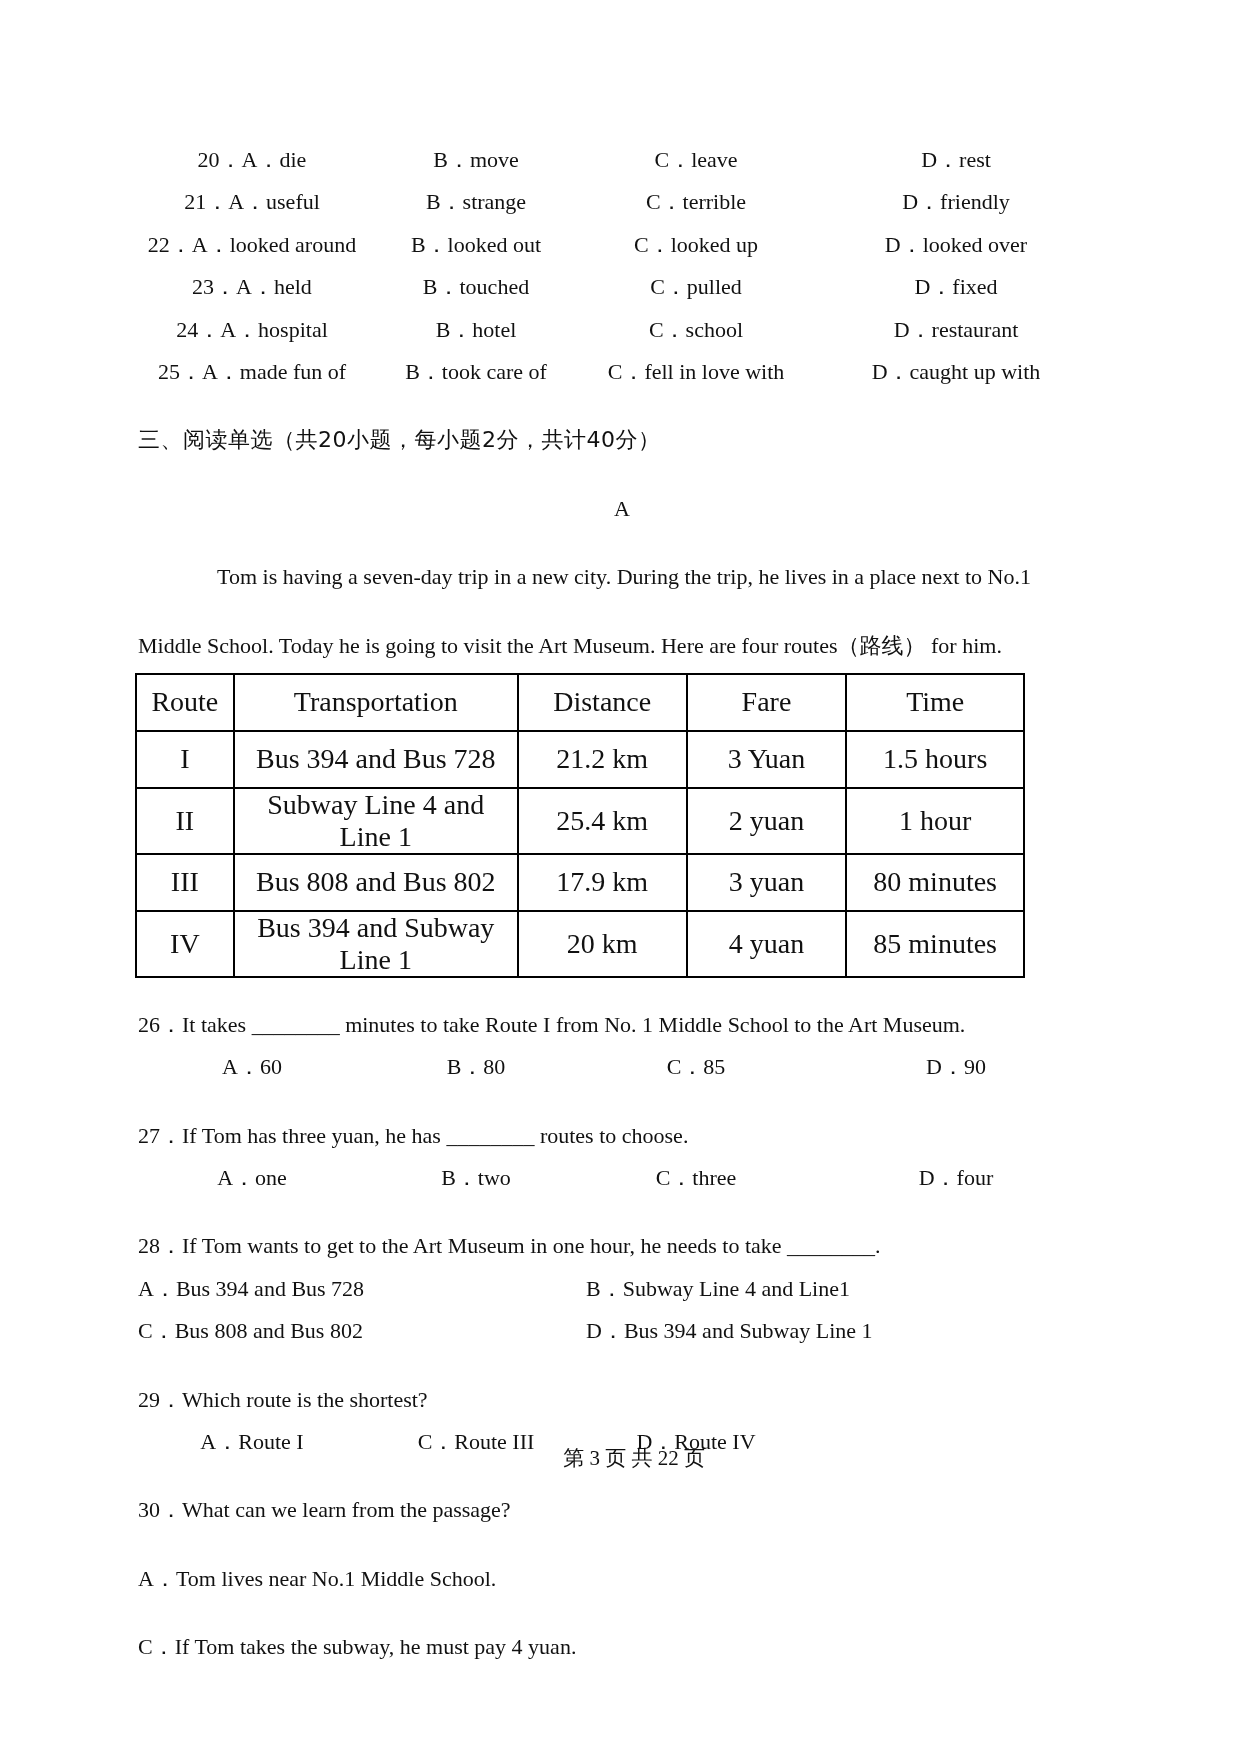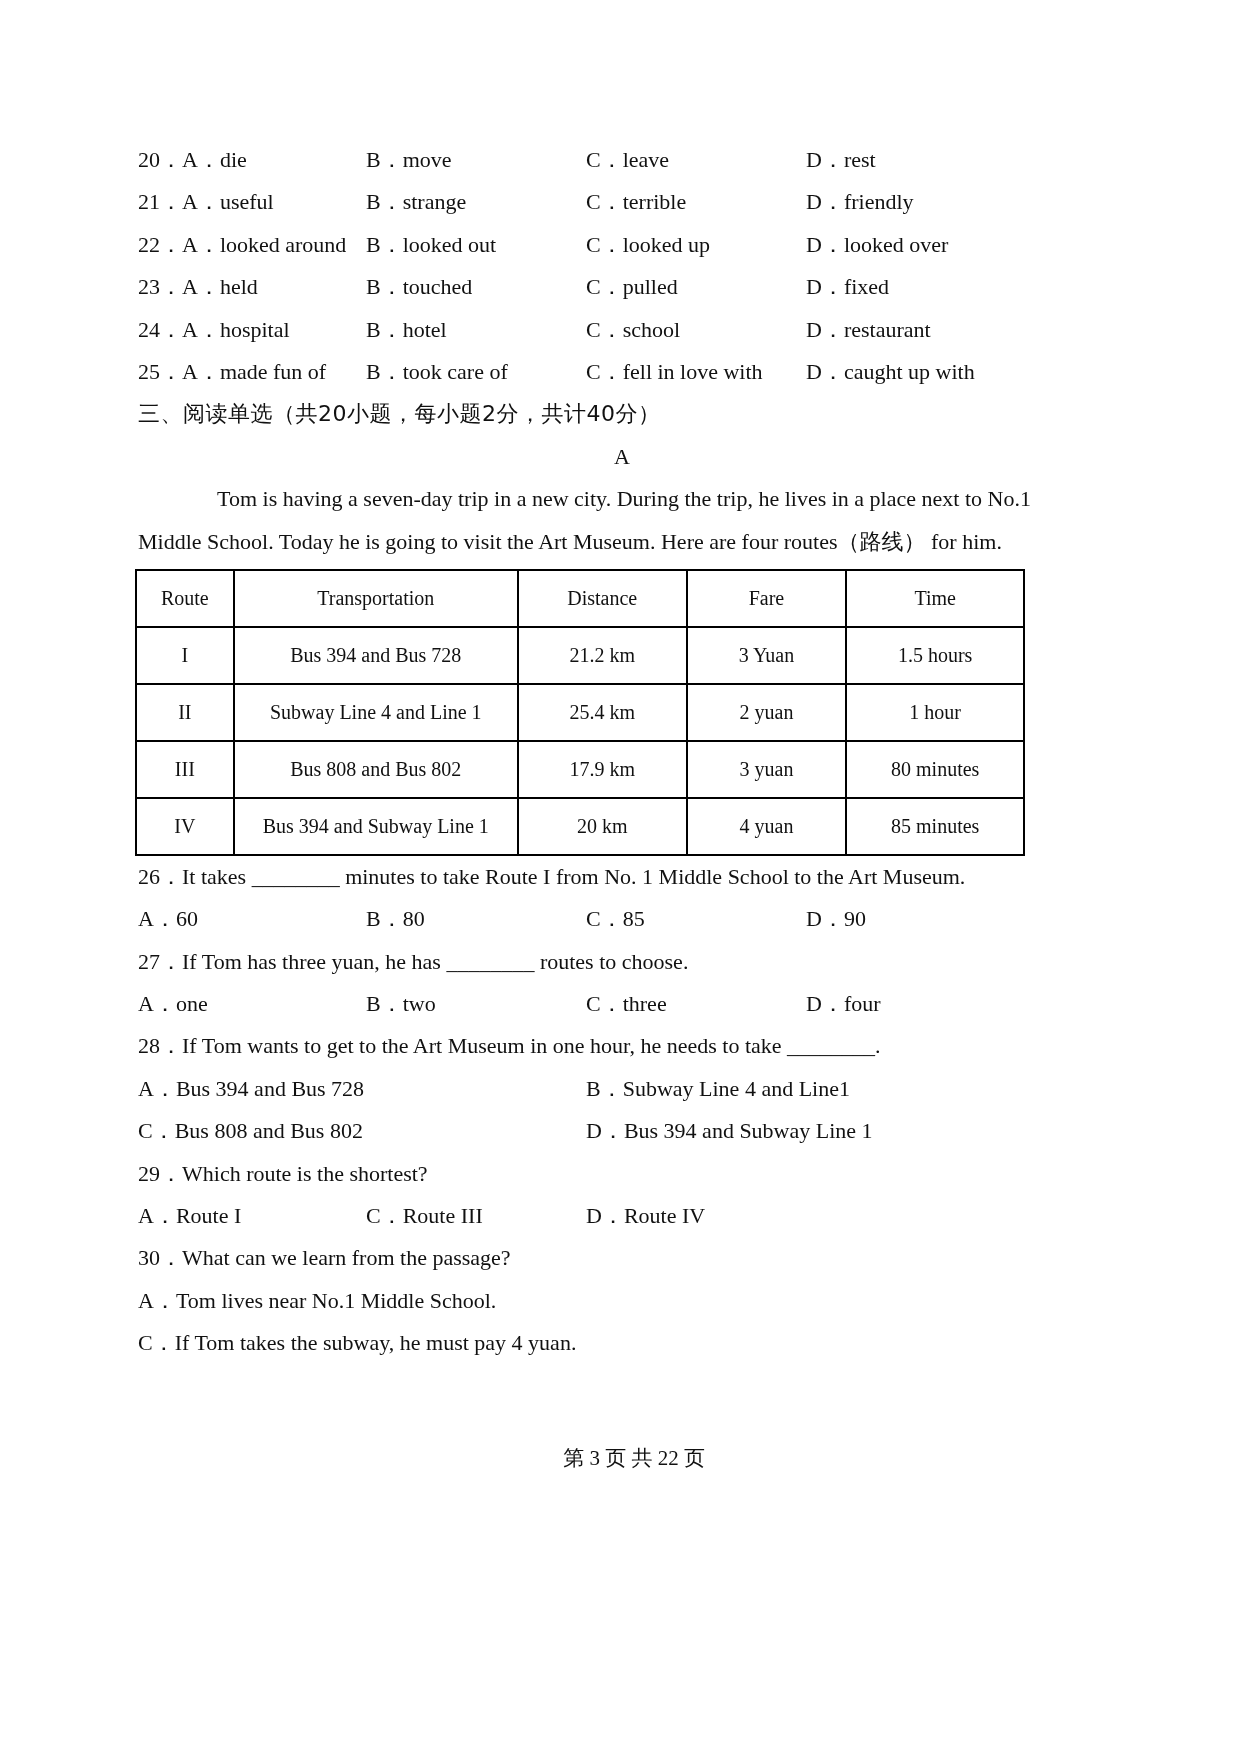--- a/index.html
+++ b/index.html
@@ -17,28 +17,29 @@
   .content {
     position: absolute;
     left: 138px;
     top: 139px;
     width: 968px;
   }
   .line {
     line-height: 42.4px;
     height: 42.4px;
     white-space: nowrap;
+    margin-top: 26px;
   }
   .opt-grid {
     display: grid;
     grid-template-columns: 228px 220px 220px auto;
     line-height: 42.4px;
     height: 42.4px;
   }
-  .opt-grid > span { white-space: nowrap; }
+  .opt-grid > span { white-space: nowrap; text-align: center; }
   .opt-grid-2 {
     display: grid;
     grid-template-columns: 448px auto;
     line-height: 42.4px;
     height: 42.4px;
   }
   .opt-grid-2 > span { white-space: nowrap; }
   .section-header {
     font-family: "DejaVu Sans", "Liberation Sans", sans-serif;
     letter-spacing: 0.5px;
@@ -51,21 +52,21 @@
     width: 890px;
     margin-top: 6px;
     margin-left: -3px;
   }
   table.route-table td {
     border: 2px solid #000;
     height: 55px;
     text-align: center;
     vertical-align: middle;
     padding: 0 4px;
-    font-size: 20px;
+    font-size: 28px;
   }
   col.c-route { width: 11%; }
   col.c-trans { width: 32%; }
   col.c-dist  { width: 19%; }
   col.c-fare  { width: 18%; }
   col.c-time  { width: 20%; }
   .footer {
     position: absolute;
     top: 1437px;
     left: 0;

